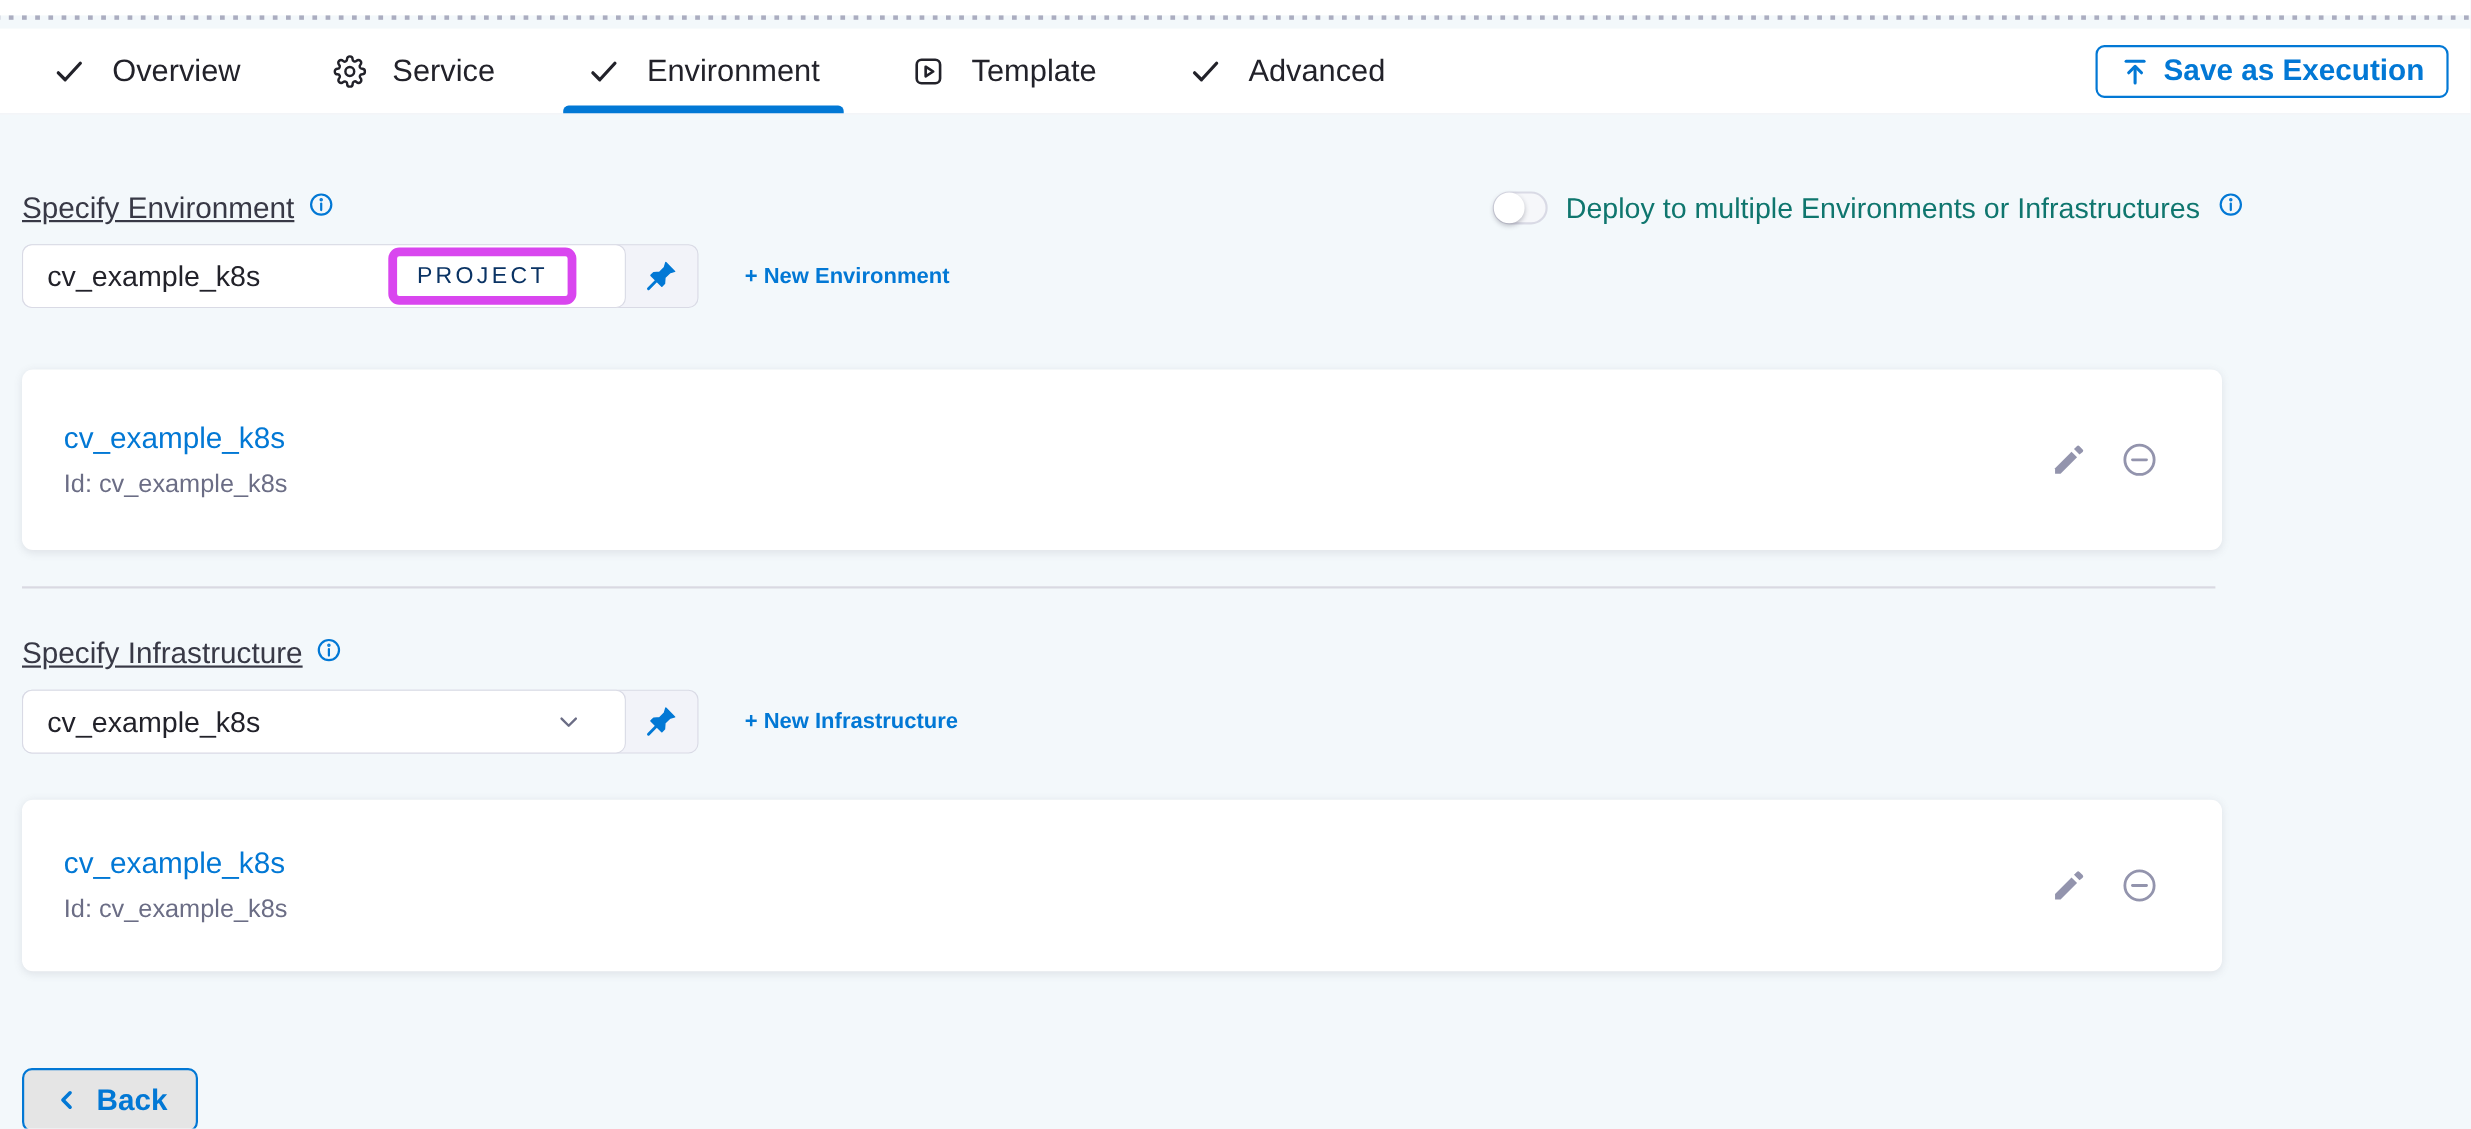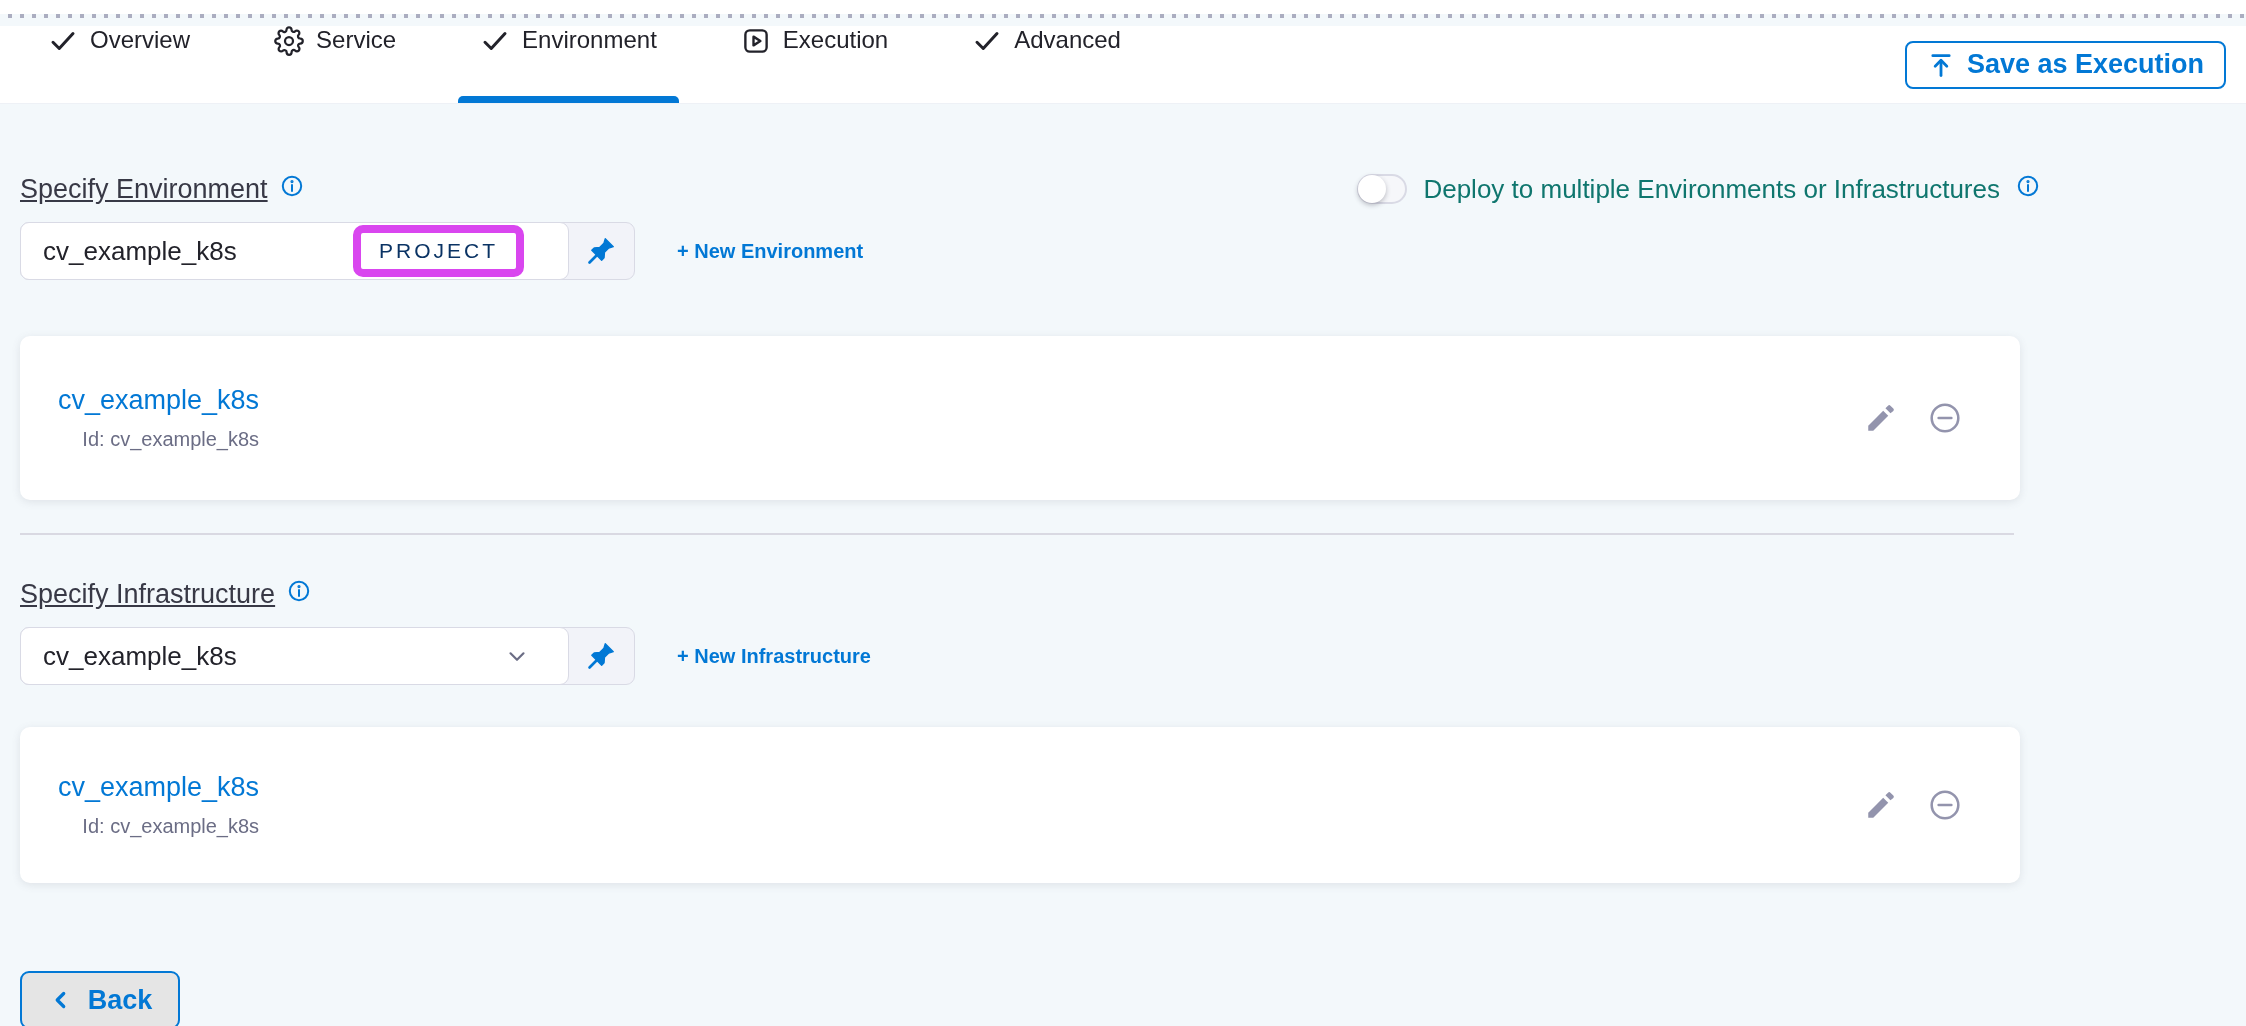--- a/index.html
+++ b/index.html
@@ -26,25 +26,25 @@
   .tabbar {
     background:#ffffff;
     height:78px;
     display:flex;
     align-items:center;
     padding:0 20px;
     border-bottom:1px solid #eef1f6;
   }
   .tabs { display:flex; height:100%; align-items:center; }
   .tab {
-    display:flex; gap:12px;
+    display:flex; align-items:center; gap:24px;
     height:100%;
     padding:0 28px;
     margin-right:28px;
-    font-size:24px; font-weight:500; color:#22222a;
+    font-size:28px; font-weight:500; color:#22222a;
     position:relative;
     cursor:pointer;
     white-space:nowrap;
   }
   .tab.active::after {
     content:""; position:absolute; left:6px; right:6px; bottom:0;
     height:7px; background:#0278d5; border-radius:5px 5px 0 0;
   }
   .tab .ticon { width:30px; height:30px; }
 
@@ -149,21 +149,21 @@
     background:#ffffff;
     border-radius:10px;
     box-shadow:0 2px 8px rgba(96,97,112,.14);
     display:flex; align-items:center;
     padding:0 58px 0 38px;
     height:164px;
   }
   .entity-card.infra { height:156px; margin-top:42px; }
   .entity-info { display:flex; flex-direction:column; gap:12px; }
   .entity-title { font-size:27px; font-weight:500; color:#0278d5; cursor:pointer; }
-  .entity-id { font-size:20px; color:#6b6d85;text-align:right; }
+  .entity-id { font-size:23px; color:#6b6d85; }
   .card-actions { margin-left:auto; display:flex; align-items:center; gap:30px; }
   .action-btn { width:34px; height:34px; cursor:pointer; }
 
   .divider {
     margin-top:33px;
     width:1994px;
     height:2px;
     background:#d9d9e2;
   }
   .section-head.infra { margin-top:42px; }
@@ -230,21 +230,21 @@
       <span>Environment</span>
     </div>
 
     <div class="tab">
       <span class="ticon">
         <svg viewBox="0 0 24 24" width="30" height="30" fill="none" stroke="#22222a" stroke-width="1.9" stroke-linecap="round" stroke-linejoin="round">
             <rect x="3.5" y="3.5" width="17" height="17" rx="3.5"></rect>
             <path d="M10 8.5l5.5 3.5L10 15.5z"></path>
           </svg>
       </span>
-      <span>Execution</span>
+      <span>Template</span>
     </div>
 
     <div class="tab">
       <span class="ticon">
         <svg viewBox="0 0 24 24" width="30" height="30" fill="none" stroke="#22222a" stroke-width="2.4" stroke-linecap="round" stroke-linejoin="round">
             <path d="M4 13l5 5L20 6"></path>
           </svg>
       </span>
       <span>Advanced</span>
     </div>

